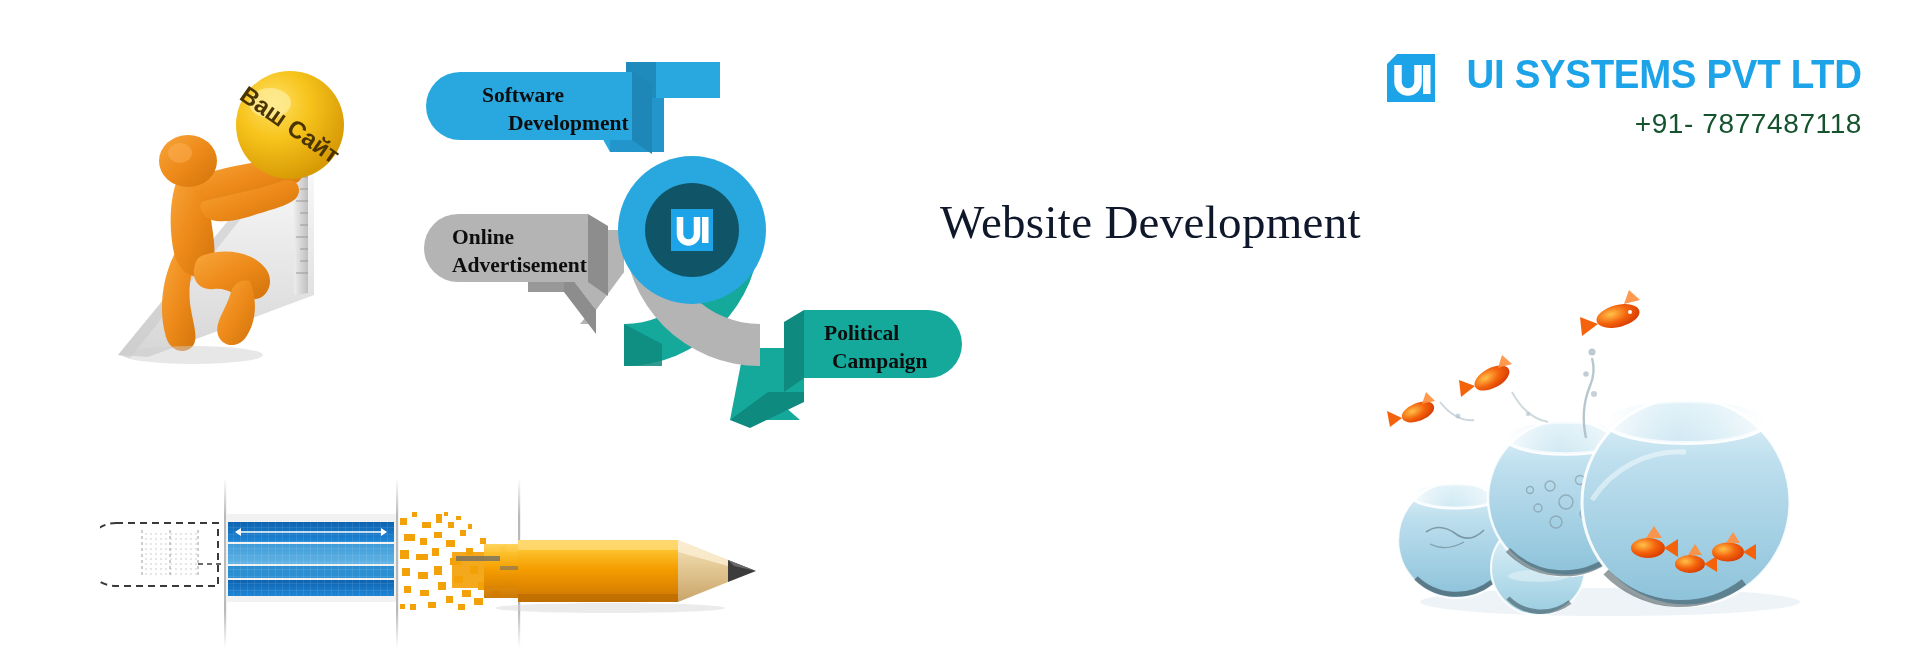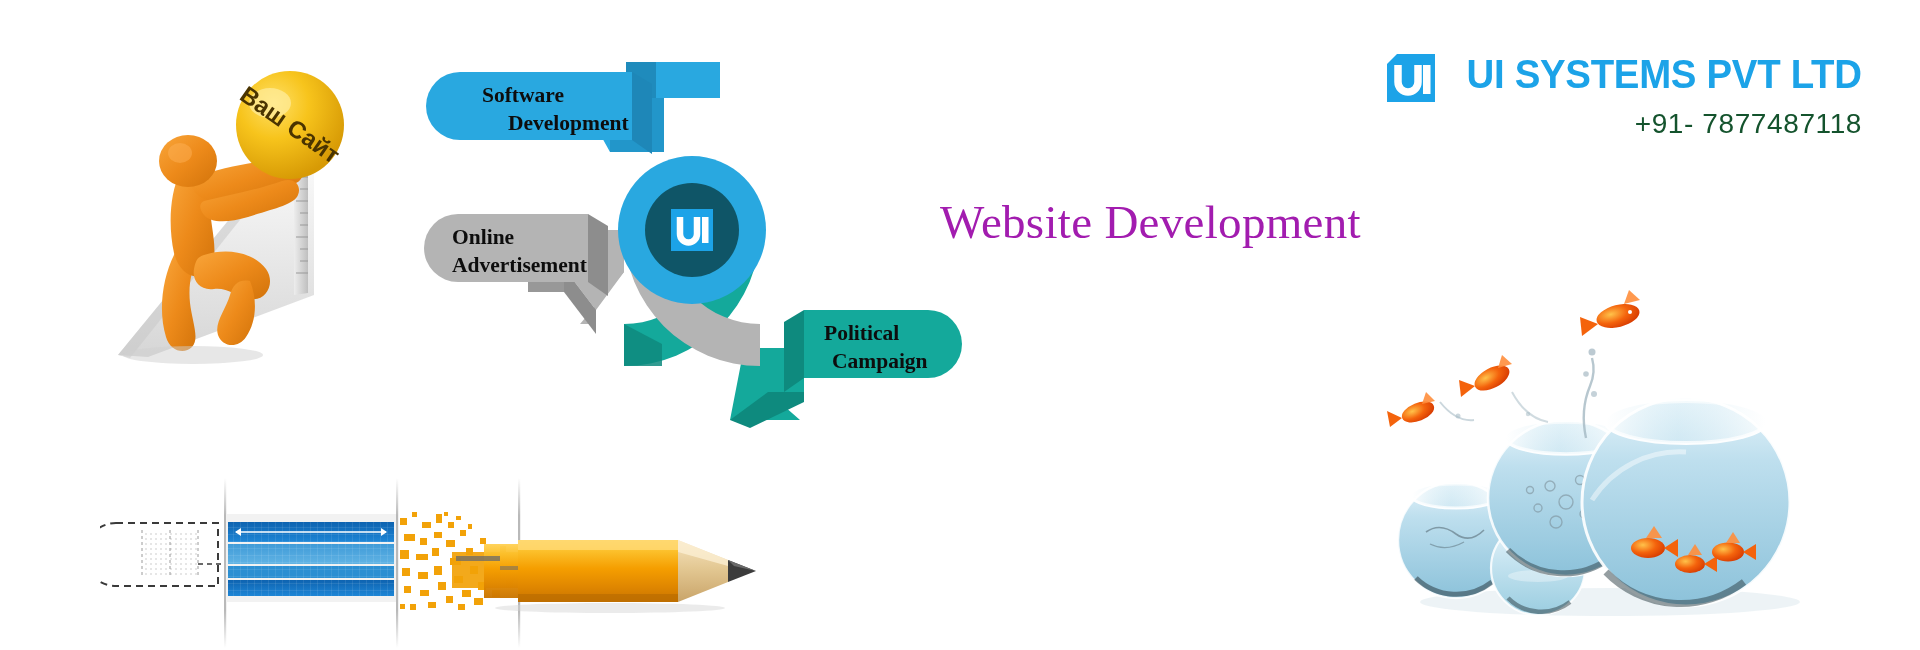--- a/index.html
+++ b/index.html
@@ -39,21 +39,21 @@
   #pencil-art { position: absolute; left: 0; top: 30px; }
 
   
   #center-graphic { position: absolute; left: 400px; top: 62px; width: 620px; height: 380px; }
 
   
   #main-title {
     position: absolute; left: 940px; top: 195px;
     font-family: "Liberation Serif", serif;
     font-size: 47px;
-    color: #a21caf;
+    color: #0f172a;
     letter-spacing: 0.3px;
     white-space: nowrap;
   }
 
   
   #brand { position: absolute; right: 58px; top: 52px; text-align: right; }
   #brand-row { display: flex; align-items: flex-start; justify-content: flex-end; gap: 13px; }
   #brand-mark { width: 52px; height: 52px; flex: none; }
   #brand-name {
     font-family: "Liberation Sans", sans-serif;

